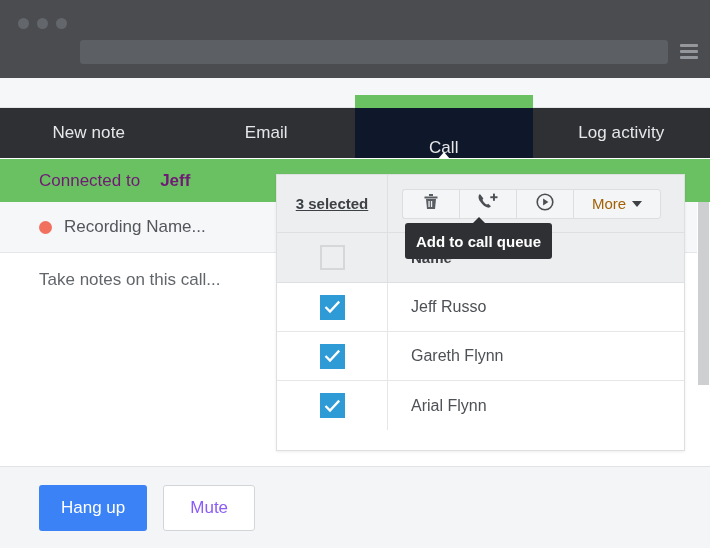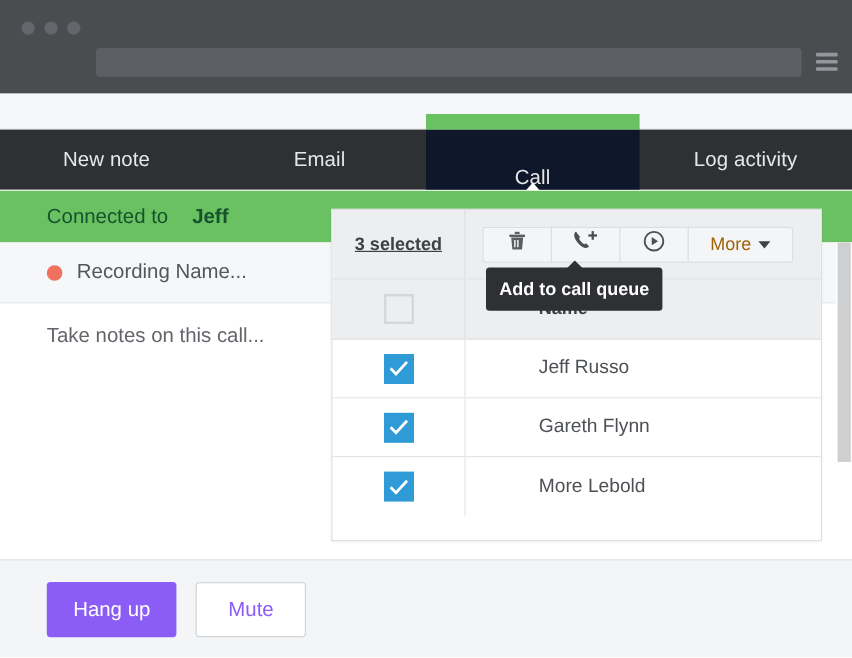--- a/index.html
+++ b/index.html
@@ -122,21 +122,21 @@
   }
 
   
   .connected-banner {
     position: absolute;
     left: 0; top: 159px;
     width: 710px; height: 43px;
     background: #6ac162;
     display: flex;
     align-items: center;
-    color: #14532d;
+    color: #701a75;
     font-size: 17px;
     padding-left: 39px;
     box-sizing: border-box;
   }
   .connected-banner b { font-weight: bold; margin-left: 20px; }
 
   
   .recording-row {
     position: absolute;
     left: 0; top: 202px;
@@ -188,21 +188,21 @@
     font-size: 17px;
     border-radius: 3px;
     cursor: pointer;
     height: 46px;
     box-sizing: border-box;
     display: inline-flex;
     align-items: center;
     justify-content: center;
   }
   .btn-danger {
-    background: #8b5cf6;
+    background: #3b82f6;
     color: #ffffff;
     border: none;
     padding: 0 22px;
   }
   .btn-secondary {
     background: #ffffff;
     color: #8b5cf6;
     border: 1px solid #d3d6d9;
     padding: 0 26px;
   }
@@ -315,21 +315,20 @@
     border-bottom: 7px solid #2e3033;
   }
 
   
   .panel-table { width: 100%; }
   .row {
     display: flex;
     height: 49px;
     box-sizing: border-box;
     border-bottom: 1px solid #e4e6e8;
-    gap: 38px;
   }
   .row.header {
     background: #eceeef;
     height: 50px;
     border-bottom: 1px solid #dddfe1;
   }
   .cell-check {
     width: 111px;
     flex: none;
     display: flex;
@@ -513,19 +512,19 @@
       </div>
 
       <div class="row" style="border-bottom:none;">
         <div class="cell-check">
           <div class="checkbox checked">
             <svg width="17" height="14" viewBox="0 0 17 14">
                 <path d="M1.5 7 L6 11.6 L15.2 1.6" fill="none" stroke="#ffffff" stroke-width="2.3" stroke-linecap="butt"></path>
               </svg>
           </div>
         </div>
-        <div class="cell-name">More Lebold</div>
+        <div class="cell-name">Arial Flynn</div>
       </div>
 
     </div>
   </div>
 
 </div>
 
 </body></html>

